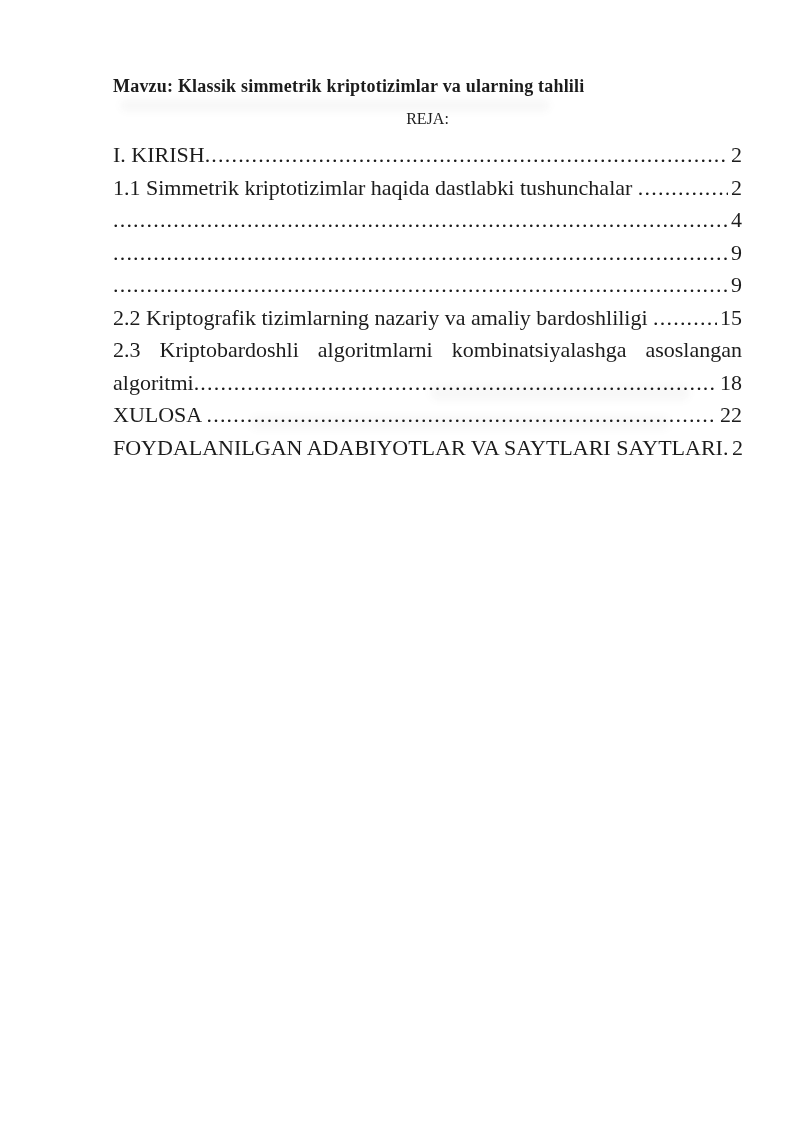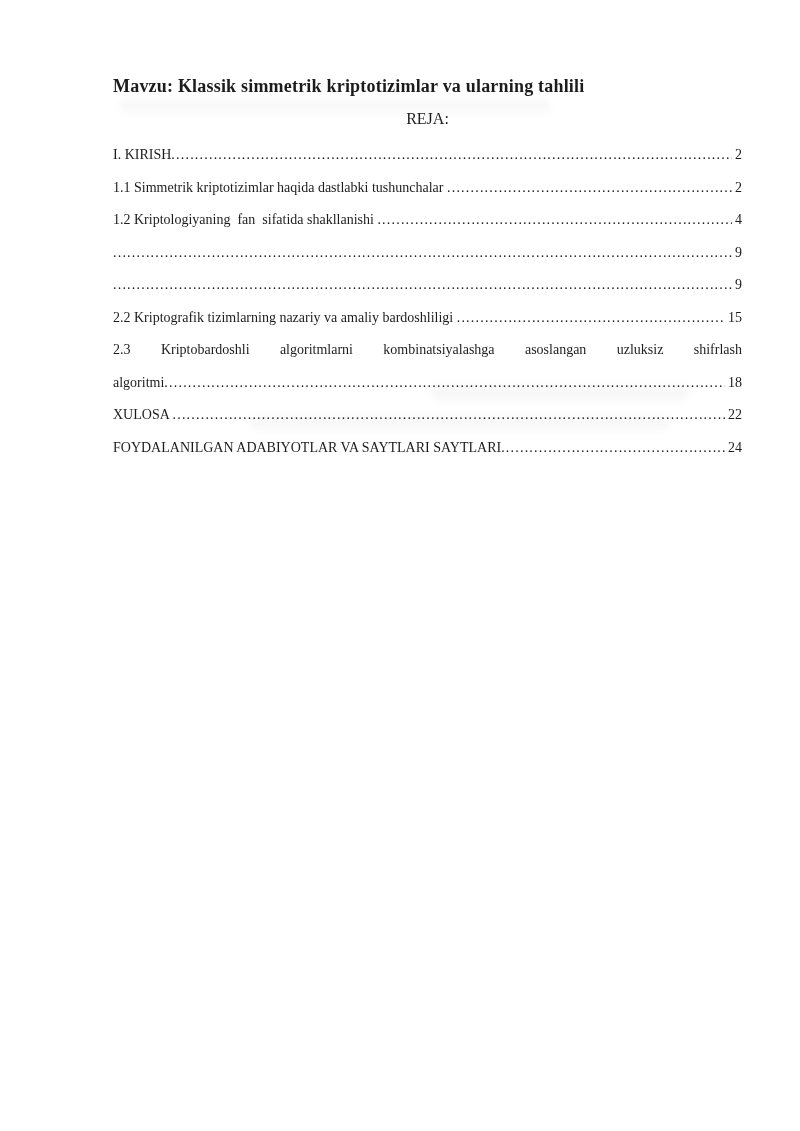--- a/index.html
+++ b/index.html
@@ -31,21 +31,21 @@
     white-space: pre-wrap;
   }
   .reja-heading {
     font-size: 16px;
     line-height: 24px;
     text-align: center;
     margin-bottom: 8px;
     white-space: pre-wrap;
   }
   .toc {
-    font-size: 14px;
+    font-size: 22px;
   }
   .toc-line {
     display: flex;
     align-items: baseline;
     height: 32.5px;
     line-height: 32.5px;
     overflow: hidden;
   }
   .toc-text {
     flex: none;
@@ -111,21 +111,20 @@
         <span class="toc-text">I. KIRISH</span>
           <span class="dots"></span>
           <span class="toc-page">2</span>
       </div>
       <div class="toc-line">
         <span class="toc-text">1.1 Simmetrik kriptotizimlar haqida dastlabki tushunchalar </span>
           <span class="dots"></span>
           <span class="toc-page">2</span>
       </div>
       <div class="toc-line">
-        <span class="toc-text">1.2 Kriptologiyaning  fan  sifatida shakllanishi </span>
           <span class="dots"></span>
           <span class="toc-page">4</span>
       </div>
       <div class="toc-line">
           <span class="dots"></span>
           <span class="toc-page">9</span>
       </div>
       <div class="toc-line">
           <span class="dots"></span>
           <span class="toc-page">9</span>

